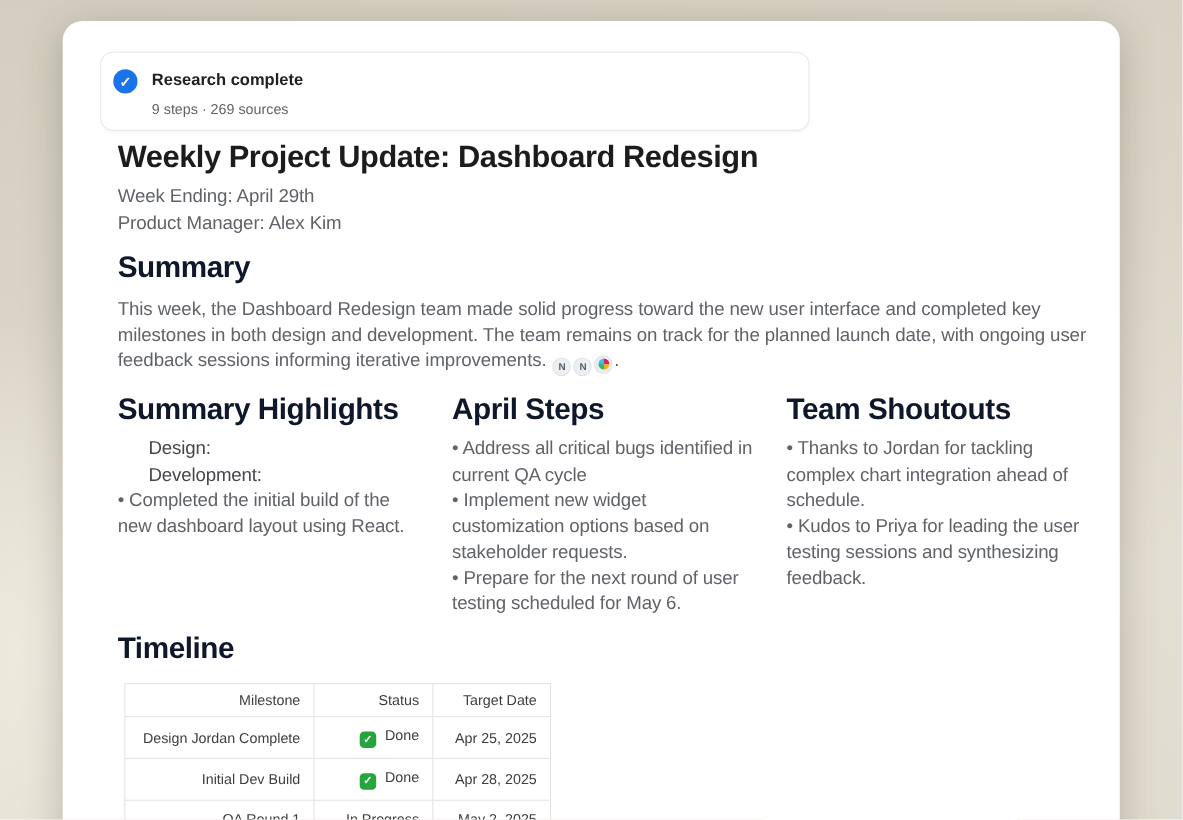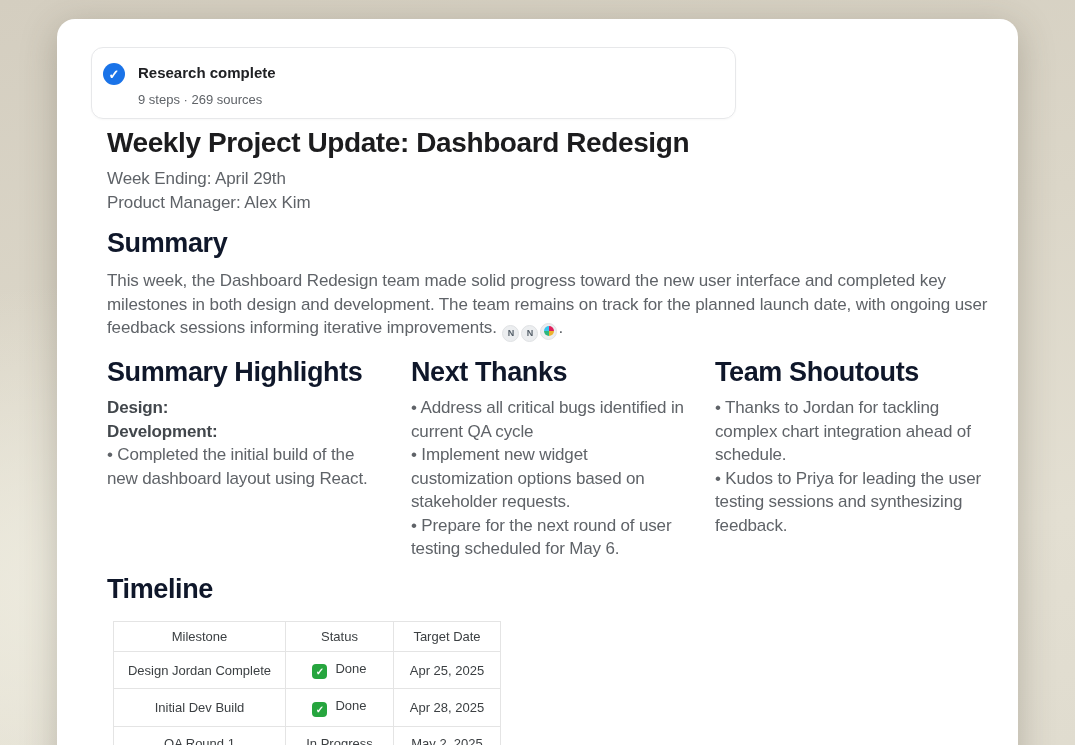--- a/index.html
+++ b/index.html
@@ -57,29 +57,29 @@
   .src-badge .pin {
     width:10px; height:10px; border-radius:50%;
     background:conic-gradient(#e01e5a 0 25%, #ecb22e 0 50%, #2eb67d 0 75%, #36c5f0 0 100%);
   }
   .columns {
     display:grid; grid-template-columns:276px 276px 276px; column-gap:28px;
     margin-top:12px;
   }
   .columns h2.sec { margin-top:0; }
   .col-body { margin-top:6px; font-size:17px; line-height:23.5px; color:#5f6368; letter-spacing:-0.15px; }
-  .col-body .label { font-weight:700; color:#42474c; }
+  .col-body .label { font-weight:400; color:#42474c;margin-left:28px; }
 
   
   table.timeline {
     margin:14px 0 0 6px; border-collapse:collapse;
     font-size:13px; color:#3c4043;
   }
   table.timeline th, table.timeline td {
-    border:1px solid #e4e4e4; text-align:center; font-weight:400;
+    border:1px solid #e4e4e4; text-align:right; font-weight:400;
     white-space:nowrap; padding:9px 12px;
   }
   table.timeline th { padding:7px 12px; color:#3c4043; }
   th.c-milestone, td.c-milestone { width:172px; }
   th.c-status,    td.c-status    { width:108px; }
   th.c-date,      td.c-date      { width:107px; }
   .done-badge {
     display:inline-flex; width:15px; height:15px; border-radius:4px;
     background:#26a53e; color:#ffffff; font-size:10px; font-weight:700;
     align-items:center; justify-content:center;
@@ -122,21 +122,21 @@
   <div class="columns">
     <div>
       <h2 class="sec">Summary Highlights</h2>
       <div class="col-body">
         <div class="label">Design:</div>
         <div class="label">Development:</div>
         <div class="bullet">• Completed the initial build of the new dashboard layout using React.</div>
       </div>
     </div>
     <div>
-      <h2 class="sec">Next Thanks</h2>
+      <h2 class="sec">April Steps</h2>
       <div class="col-body">
         <div class="bullet">• Address all critical bugs identified in current QA cycle</div>
         <div class="bullet">• Implement new widget customization options based on stakeholder requests.</div>
         <div class="bullet">• Prepare for the next round of user testing scheduled for May 6.</div>
       </div>
     </div>
     <div>
       <h2 class="sec">Team Shoutouts</h2>
       <div class="col-body">
         <div class="bullet">• Thanks to Jordan for tackling complex chart integration ahead of schedule.</div>

